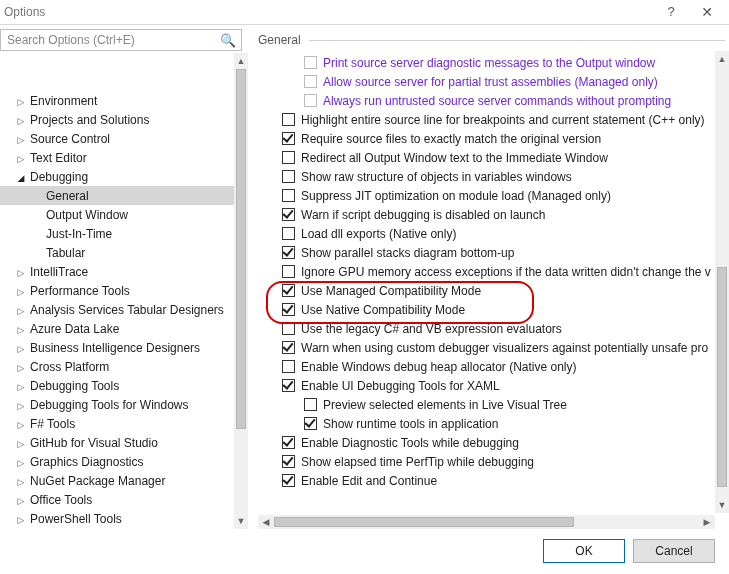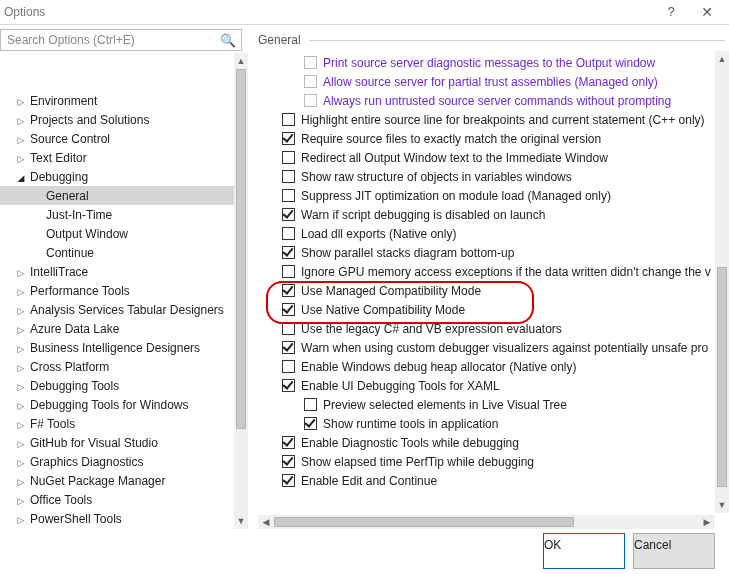--- a/index.html
+++ b/index.html
@@ -57,21 +57,21 @@
   .v2 .track { flex: 1; position: relative; }
   .v2 .thumb { position: absolute; left: 2px; right: 2px; background: #c9c9c9; border: 1px solid #b5b5b5; }
   .h2 { position: absolute; left: 0; right: 14px; bottom: 0; height: 14px; background: #f0f0f0; display: flex; }
   .h2 .arrow { width: 16px; text-align: center; font-size: 9px; color: #666; line-height: 14px; }
   .h2 .track { flex: 1; position: relative; }
   .h2 .thumb { position: absolute; top: 2px; bottom: 2px; background: #c9c9c9; border: 1px solid #b5b5b5; }
 
   .annot { position: absolute; border: 2px solid #d40000; border-radius: 16px; pointer-events: none; }
 
   .buttons { height: 44px; display: flex; align-items: center; justify-content: flex-end; gap: 8px; padding-right: 14px; border-top: 0; }
-  .btn { width: 82px; height: 36px; border: 1px solid #adadad; background: #e1e1e1; text-align: left; line-height: 22px; }
+  .btn { width: 82px; height: 24px; border: 1px solid #adadad; background: #e1e1e1; text-align: center; line-height: 22px; }
   .btn.primary { border: 1px solid #0067c0; background: #fff; }
 </style>
 </head>
 <body>
 
 <div class="titlebar">
   <span>Options</span>
   <span class="spacer"></span>
   <span class="ctl help">?</span>
   <span class="ctl">✕</span>
@@ -105,29 +105,29 @@
           <div class="node d0 expanded">
             <span class="tw"></span>
             <span class="lbl">Debugging</span>
           </div>
           <div class="node d1 leaf sel">
             <span class="tw"></span>
             <span class="lbl">General</span>
           </div>
           <div class="node d1 leaf">
             <span class="tw"></span>
+            <span class="lbl">Output Window</span>
+          </div>
+          <div class="node d1 leaf">
+            <span class="tw"></span>
             <span class="lbl">Just-In-Time</span>
           </div>
           <div class="node d1 leaf">
             <span class="tw"></span>
-            <span class="lbl">Output Window</span>
-          </div>
-          <div class="node d1 leaf">
-            <span class="tw"></span>
-            <span class="lbl">Continue</span>
+            <span class="lbl">Tabular</span>
           </div>
           <div class="node d0 collapsed">
             <span class="tw"></span>
             <span class="lbl">IntelliTrace</span>
           </div>
           <div class="node d0 collapsed">
             <span class="tw"></span>
             <span class="lbl">Performance Tools</span>
           </div>
           <div class="node d0 collapsed">

